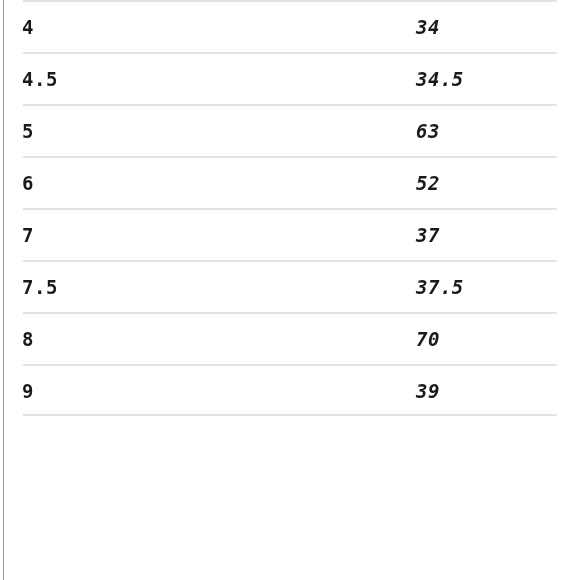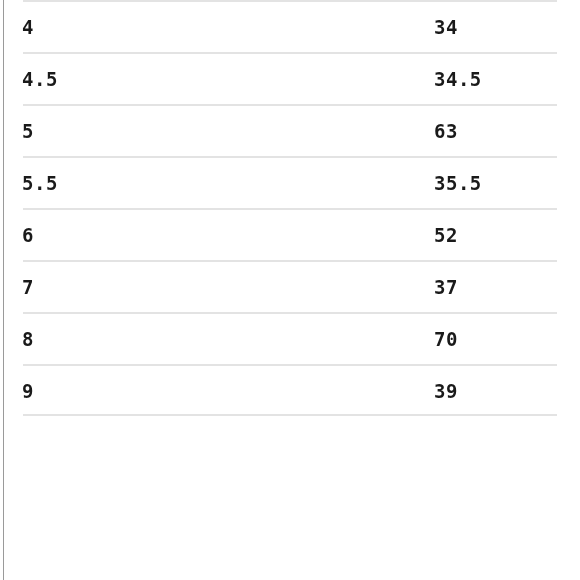--- a/index.html
+++ b/index.html
@@ -69,21 +69,21 @@
     position: absolute;
     top: 16px;
     font-size: 19px;
     font-weight: bold;
     color: #1a1a1a;
     letter-spacing: 0.5px;
     line-height: 22px;
     white-space: nowrap;
   }
   .cell-us { left: 22px; }
-  .cell-eu { left: 434px; }
+  .cell-eu { left: 416px; font-style: italic; }
 </style>
 </head>
 <body>
 
 <div id="size-chart">
 
   <div class="left-rule"></div>
 
   <div class="rows">
 
@@ -95,36 +95,36 @@
     <div class="size-row">
       <span class="cell cell-us">4.5</span>
       <span class="cell cell-eu">34.5</span>
     </div>
 
     <div class="size-row">
       <span class="cell cell-us">5</span>
       <span class="cell cell-eu">63</span>
     </div>
 
-    <div class="size-row">
-      <span class="cell cell-us">5.5</span>
-      <span class="cell cell-eu">35.5</span>
-    </div>
 
     <div class="size-row">
       <span class="cell cell-us">6</span>
       <span class="cell cell-eu">52</span>
     </div>
 
 
     <div class="size-row">
       <span class="cell cell-us">7</span>
       <span class="cell cell-eu">37</span>
     </div>
 
+    <div class="size-row">
+      <span class="cell cell-us">7.5</span>
+      <span class="cell cell-eu">37.5</span>
+    </div>
 
     <div class="size-row">
       <span class="cell cell-us">8</span>
       <span class="cell cell-eu">70</span>
     </div>
 
 
     <div class="size-row">
       <span class="cell cell-us">9</span>
       <span class="cell cell-eu">39</span>

